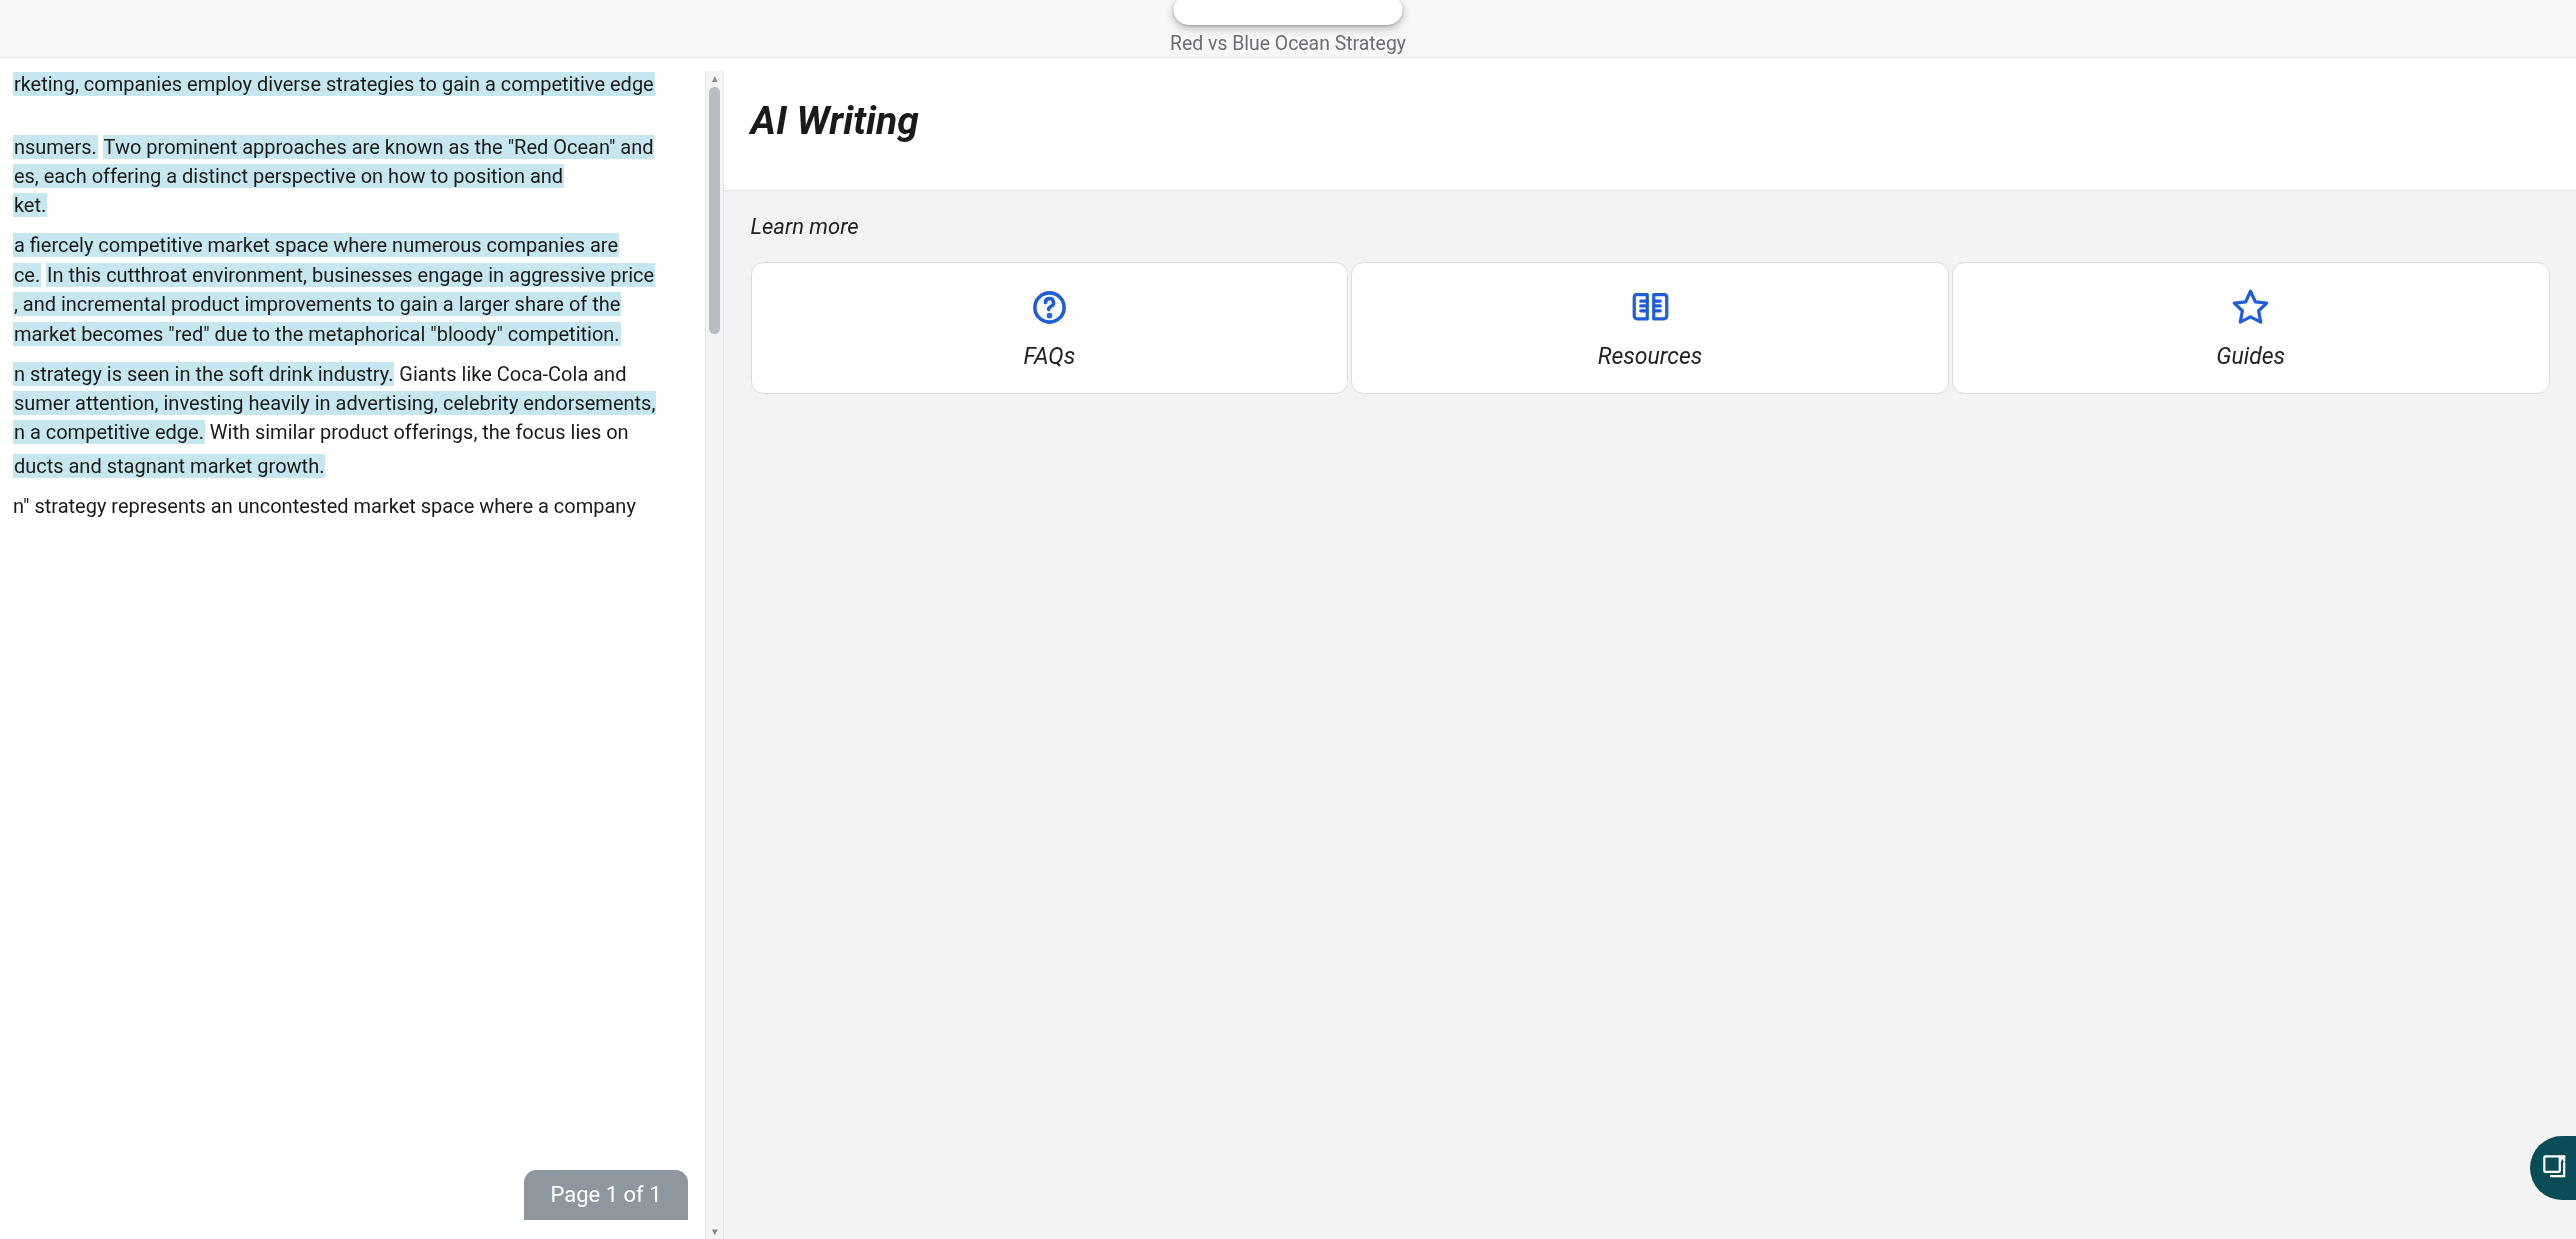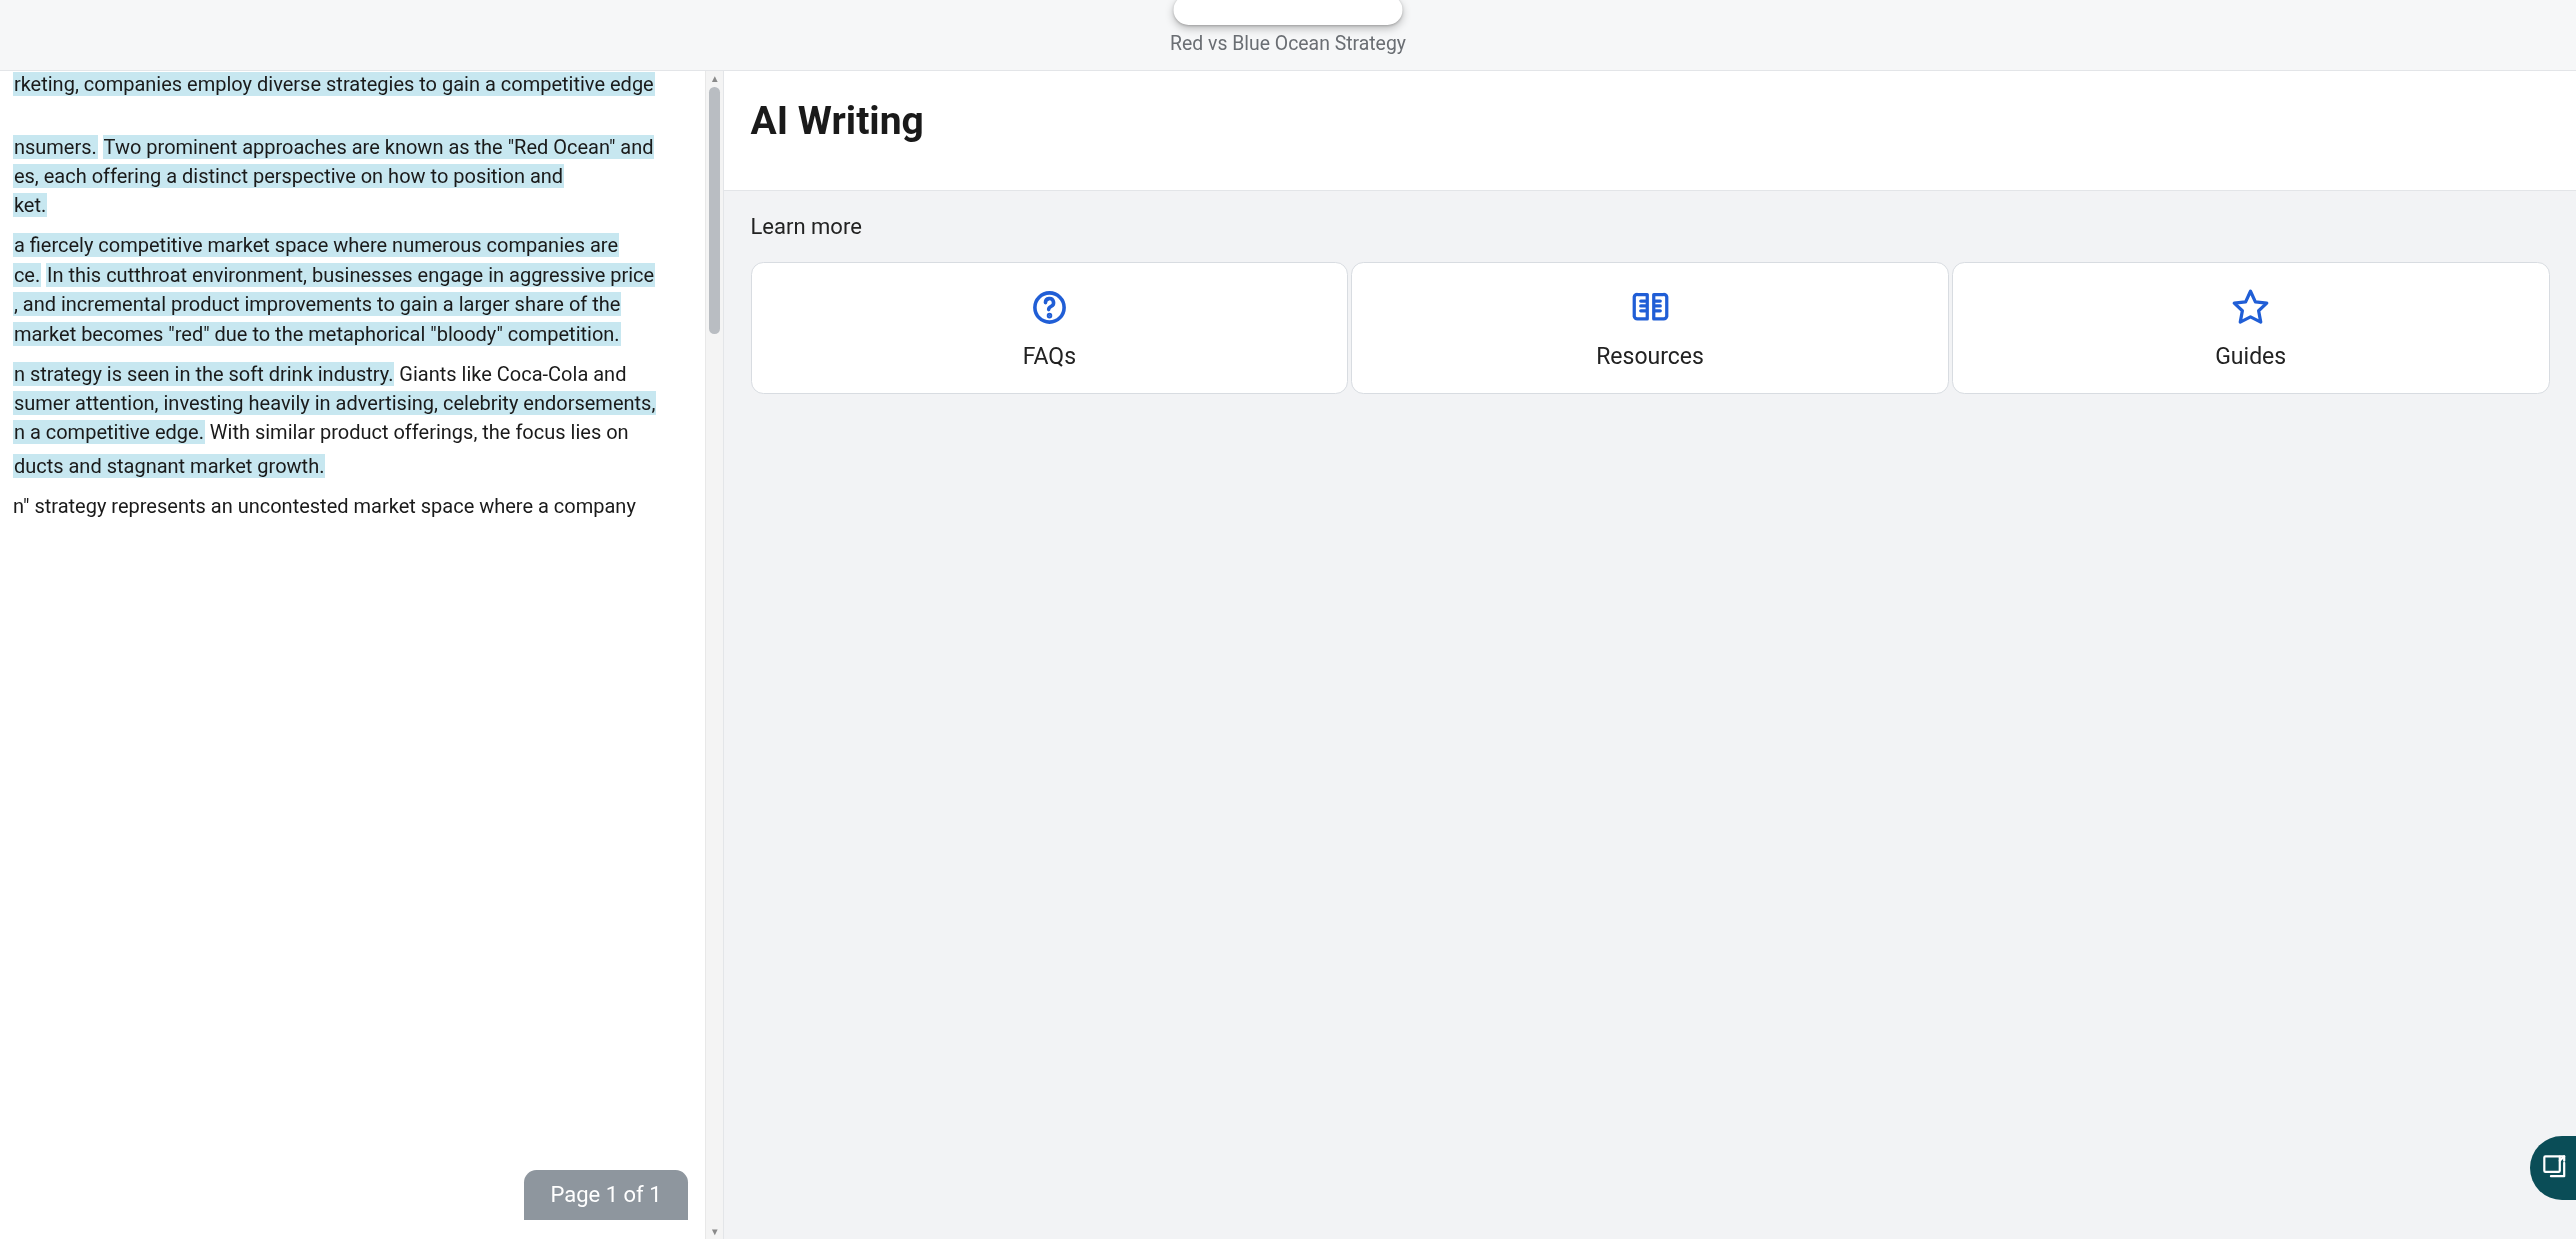--- a/index.html
+++ b/index.html
@@ -6,21 +6,21 @@
   html, body {
     width: 100%; height: 100%;
     font-family: -apple-system, BlinkMacSystemFont, "Segoe UI", Roboto, Helvetica, Arial, sans-serif;
     background: #fff;
     overflow: hidden;
   }
 
   
   .header {
     position: relative;
-    height: 71px;
+    height: 58px;
     width: 100%;
     background: #f6f7f8;
     border-bottom: 0.9px solid #e3e5e8;
   }
   .title-pill {
     position: absolute;
     top: -5.3px;
     left: 50%;
     transform: translateX(-50%);
     background: #fff;
@@ -121,20 +121,21 @@
 
   
   .ai-pane {
     flex: 1;
     background: #fff;
     padding: 26.5px 26.5px 0 26.5px;
     display: flex;
     flex-direction: column;
     position: relative;
     overflow: hidden;
+    font-style: italic;
   }
   .ai-title {
     font-size: 39px;
     font-weight: 700;
     color: #1a1a1a;
     margin-bottom: 21px;
   }
   .ai-card {
     border: 1.3px solid #d0d4d9;
     border-radius: 12.4px;

